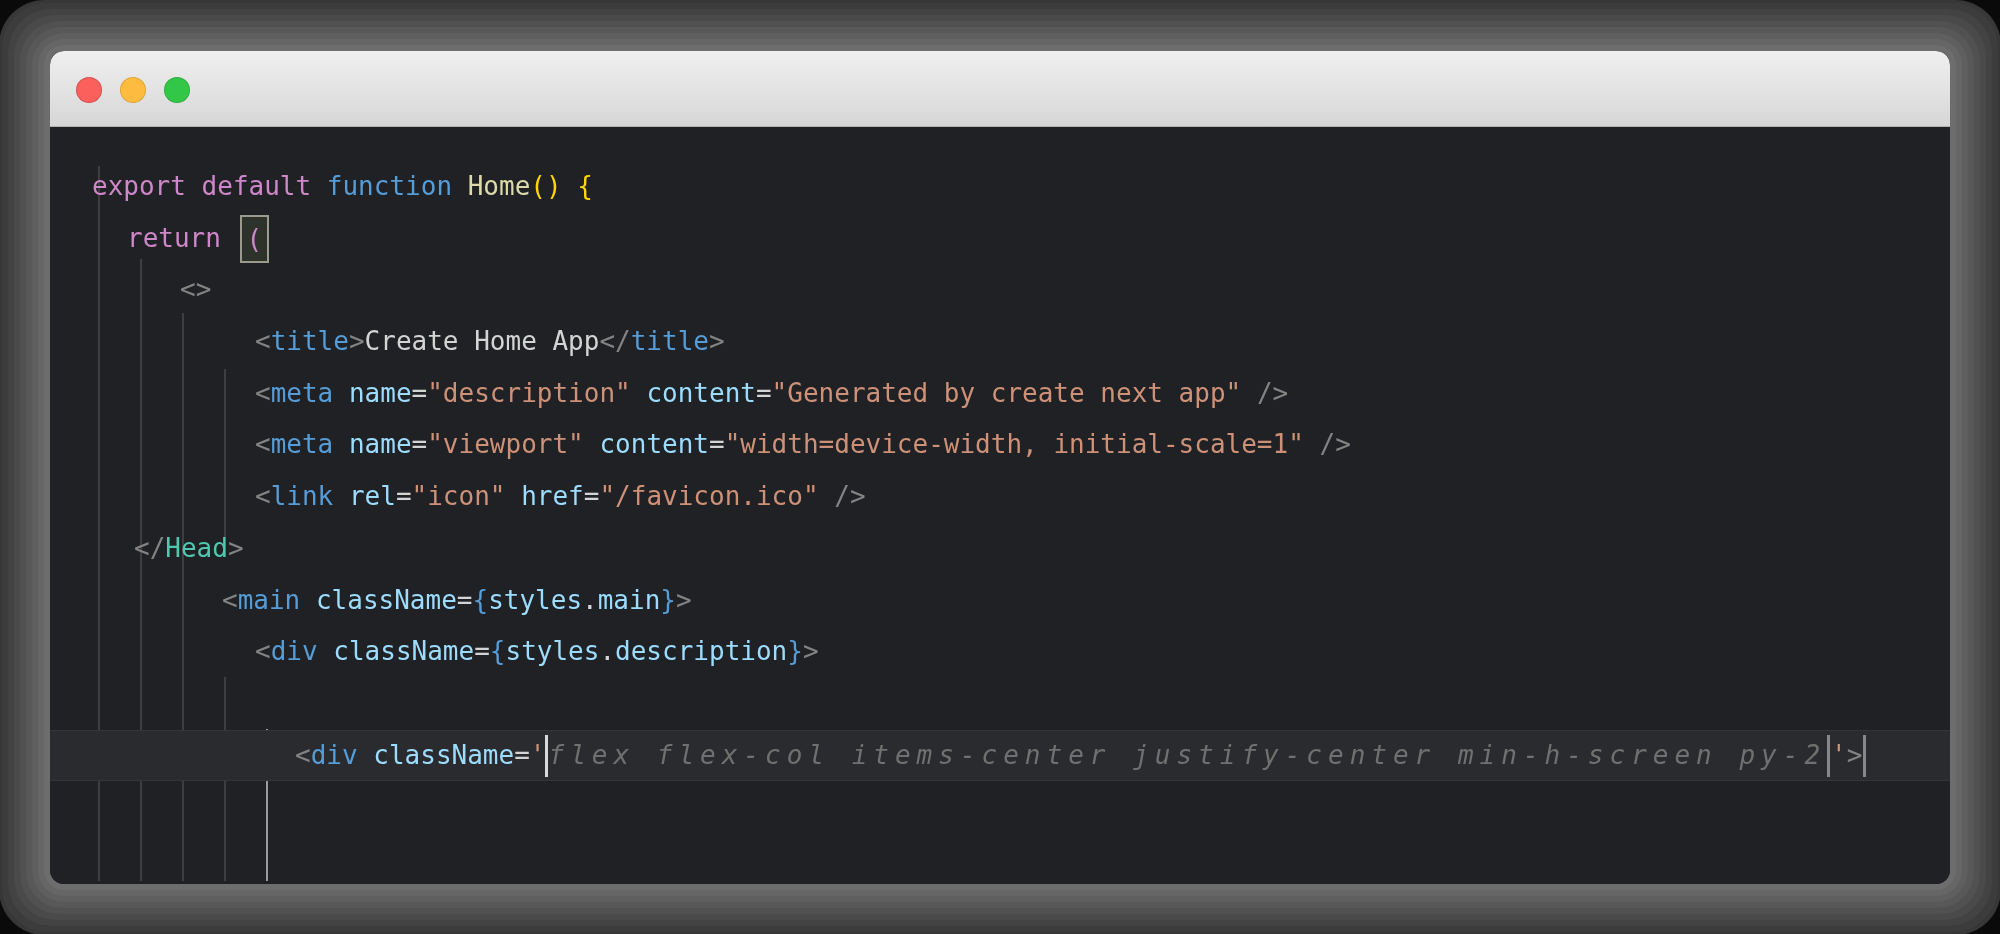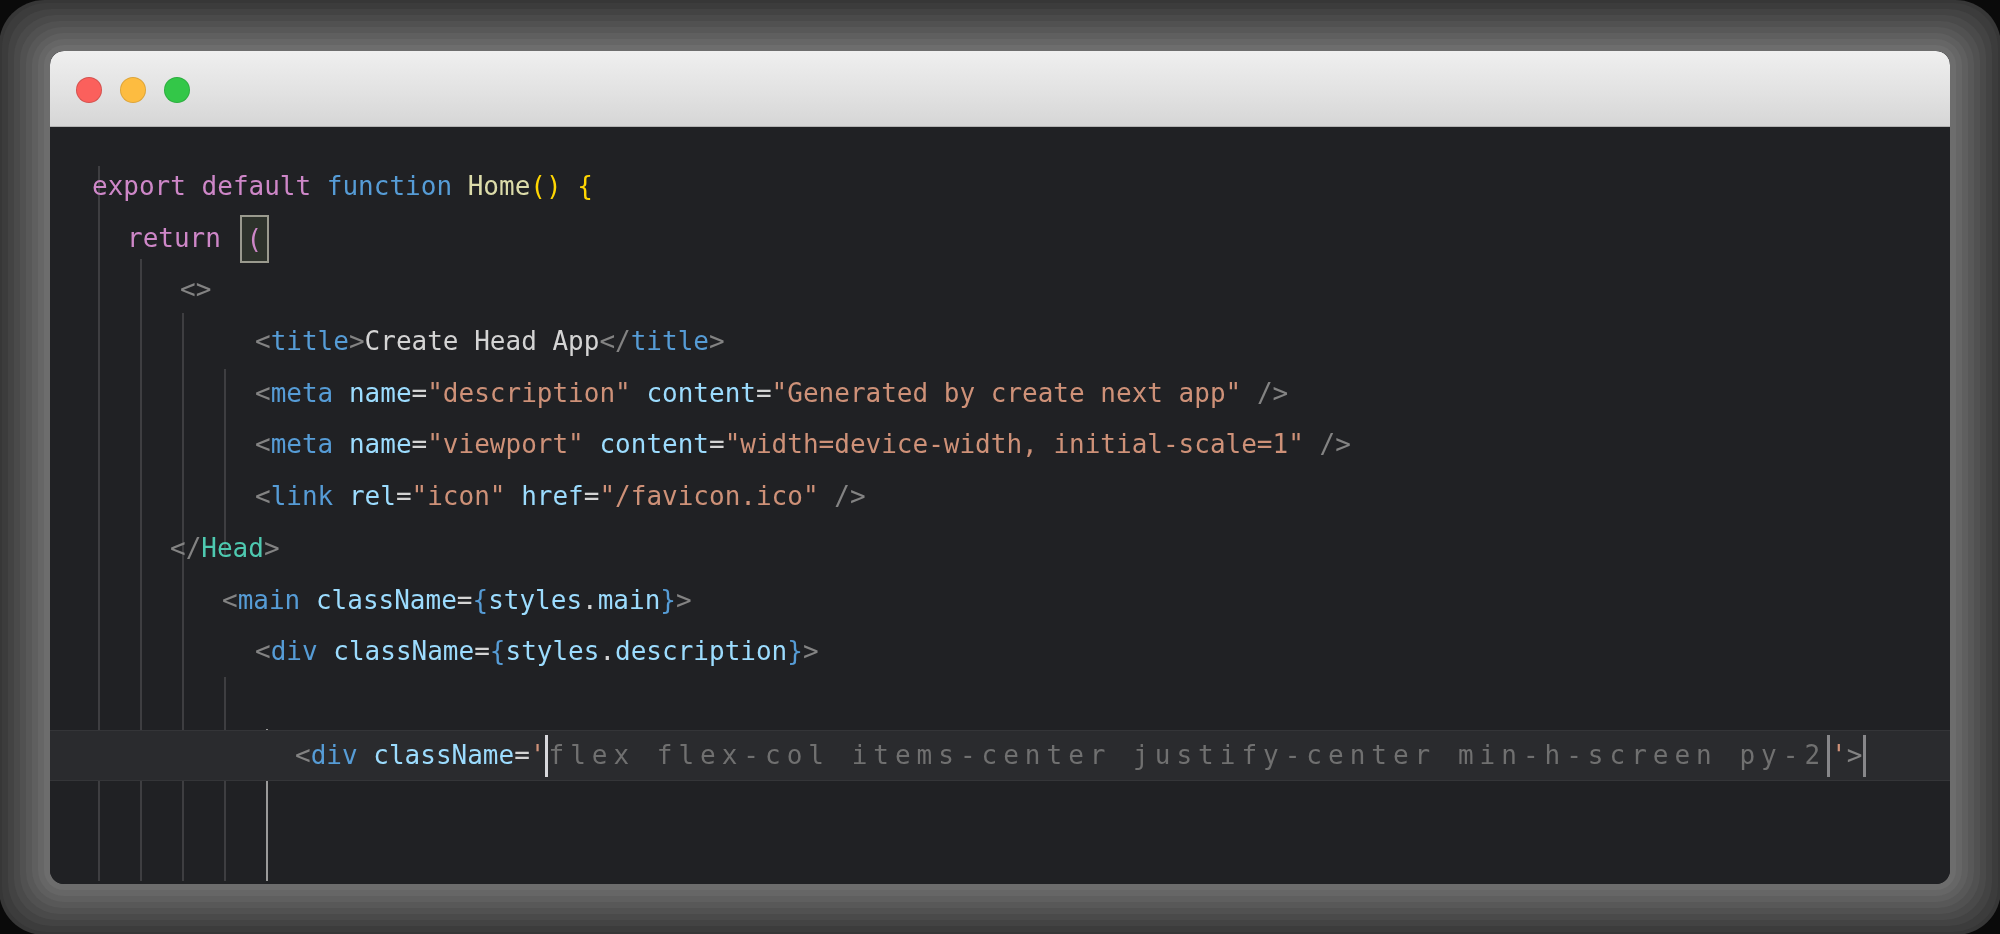--- a/index.html
+++ b/index.html
@@ -25,21 +25,21 @@
   #code-lines{position:absolute;inset:0;padding-top:34px;}
   .code-line{position:relative;height:51.7px;line-height:51.7px;font-size:26px;white-space:pre;z-index:2;}
   .code-line.current{background:var(--line_highlight);
             box-shadow:inset 0 1px 0 rgba(255,255,255,.05),inset 0 -1px 0 rgba(255,255,255,.05);}
   .line-inner{display:inline-block;}
   .tk{color:var(--txt);}
   .tk-kw{color:var(--kw);} .tk-kwb{color:var(--kwb);} .tk-fn{color:var(--fn);}
   .tk-gold{color:var(--gold);} .tk-pn{color:var(--pn);} .tk-tag{color:var(--tag);}
   .tk-comp{color:var(--comp);} .tk-attr{color:var(--attr);} .tk-str{color:var(--str);}
   .tk-txt{color:var(--txt);} .tk-op{color:var(--txt);} .tk-brace{color:var(--brace);}
-  .tk-ghost{color:var(--ghost);letter-spacing:6px;}
+  .tk-ghost{color:var(--ghost);font-style:italic;letter-spacing:6px;}
   .tk-box{color:var(--kw);border:2px solid #9a9a8e;background:rgba(105,125,75,.18);
           padding:0 5px;margin-left:3px;display:inline-block;line-height:44px;height:44px;vertical-align:middle;}
   .tk-cursor{display:inline-block;width:3px;height:42px;background:var(--cursor);vertical-align:middle;}
   .tk-bar{display:inline-block;width:3px;height:42px;background:var(--bar);vertical-align:middle;margin:0 1px;}
   .indent-guide{position:absolute;width:2px;background:var(--guide);z-index:1;}
   .indent-guide.active{background:var(--guide_active);}
 </style>
 </head>
 <body>
 
@@ -57,25 +57,25 @@
       <div id="code-lines">
           <div class="indent-guide" style="left: 48px; top: 39px; height: 715px;"></div>
           <div class="indent-guide" style="left: 90px; top: 132px; height: 622px;"></div>
           <div class="indent-guide" style="left: 132px; top: 186px; height: 568px;"></div>
           <div class="indent-guide" style="left: 174px; top: 242px; height: 188px;"></div>
           <div class="indent-guide" style="left: 174px; top: 550px; height: 204px;"></div>
           <div class="indent-guide active" style="left: 216px; top: 602px; height: 152px;"></div>
           <div class="code-line"><span class="line-inner" style="margin-left: 42px;"><span class="tk tk-kw">export default</span><span class="tk tk-op"> </span><span class="tk tk-kwb">function</span><span class="tk tk-op"> </span><span class="tk tk-fn">Home</span><span class="tk tk-gold">()</span><span class="tk tk-op"> </span><span class="tk tk-gold">{</span></span></div>
           <div class="code-line"><span class="line-inner" style="margin-left: 77px; text-align: right;"><span class="tk tk-kw">return</span><span class="tk tk-op"> </span><span class="tk tk-box">(</span></span></div>
           <div class="code-line"><span class="line-inner" style="margin-left: 130px;"><span class="tk tk-pn">&lt;&gt;</span></span></div>
-          <div class="code-line"><span class="line-inner" style="margin-left: 205px;"><span class="tk tk-pn">&lt;</span><span class="tk tk-tag">title</span><span class="tk tk-pn">&gt;</span><span class="tk tk-txt">Create Head App</span><span class="tk tk-pn">&lt;/</span><span class="tk tk-tag">title</span><span class="tk tk-pn">&gt;</span></span></div>
+          <div class="code-line"><span class="line-inner" style="margin-left: 205px;"><span class="tk tk-pn">&lt;</span><span class="tk tk-tag">title</span><span class="tk tk-pn">&gt;</span><span class="tk tk-txt">Create Home App</span><span class="tk tk-pn">&lt;/</span><span class="tk tk-tag">title</span><span class="tk tk-pn">&gt;</span></span></div>
           <div class="code-line"><span class="line-inner" style="margin-left: 205px;"><span class="tk tk-pn">&lt;</span><span class="tk tk-tag">meta</span><span class="tk tk-op"> </span><span class="tk tk-attr">name</span><span class="tk tk-op">=</span><span class="tk tk-str">"description"</span><span class="tk tk-op"> </span><span class="tk tk-attr">content</span><span class="tk tk-op">=</span><span class="tk tk-str">"Generated by create next app"</span><span class="tk tk-op"> </span><span class="tk tk-pn">/&gt;</span></span></div>
           <div class="code-line"><span class="line-inner" style="margin-left: 205px;"><span class="tk tk-pn">&lt;</span><span class="tk tk-tag">meta</span><span class="tk tk-op"> </span><span class="tk tk-attr">name</span><span class="tk tk-op">=</span><span class="tk tk-str">"viewport"</span><span class="tk tk-op"> </span><span class="tk tk-attr">content</span><span class="tk tk-op">=</span><span class="tk tk-str">"width=device-width, initial-scale=1"</span><span class="tk tk-op"> </span><span class="tk tk-pn">/&gt;</span></span></div>
           <div class="code-line"><span class="line-inner" style="margin-left: 205px;"><span class="tk tk-pn">&lt;</span><span class="tk tk-tag">link</span><span class="tk tk-op"> </span><span class="tk tk-attr">rel</span><span class="tk tk-op">=</span><span class="tk tk-str">"icon"</span><span class="tk tk-op"> </span><span class="tk tk-attr">href</span><span class="tk tk-op">=</span><span class="tk tk-str">"/favicon.ico"</span><span class="tk tk-op"> </span><span class="tk tk-pn">/&gt;</span></span></div>
-          <div class="code-line"><span class="line-inner" style="margin-left: 120px;"><span class="tk tk-pn">&lt;/</span><span class="tk tk-comp">Head</span><span class="tk tk-pn">&gt;</span></span></div>
+          <div class="code-line"><span class="line-inner" style="margin-left: 84px;"><span class="tk tk-pn">&lt;/</span><span class="tk tk-comp">Head</span><span class="tk tk-pn">&gt;</span></span></div>
           <div class="code-line"><span class="line-inner" style="margin-left: 172px;"><span class="tk tk-pn">&lt;</span><span class="tk tk-tag">main</span><span class="tk tk-op"> </span><span class="tk tk-attr">className</span><span class="tk tk-op">=</span><span class="tk tk-brace">{</span><span class="tk tk-attr">styles</span><span class="tk tk-op">.</span><span class="tk tk-attr">main</span><span class="tk tk-brace">}</span><span class="tk tk-pn">&gt;</span></span></div>
           <div class="code-line"><span class="line-inner" style="margin-left: 205px;"><span class="tk tk-pn">&lt;</span><span class="tk tk-tag">div</span><span class="tk tk-op"> </span><span class="tk tk-attr">className</span><span class="tk tk-op">=</span><span class="tk tk-brace">{</span><span class="tk tk-attr">styles</span><span class="tk tk-op">.</span><span class="tk tk-attr">description</span><span class="tk tk-brace">}</span><span class="tk tk-pn">&gt;</span></span></div>
           <div class="code-line"><span class="line-inner" style="margin-left: 0px;"></span></div>
           <div class="code-line current"><span class="line-inner" style="margin-left: 245px;"><span class="tk tk-pn">&lt;</span><span class="tk tk-tag">div</span><span class="tk tk-op"> </span><span class="tk tk-attr">className</span><span class="tk tk-op">=</span><span class="tk tk-str">'</span><span class="tk tk-cursor"></span><span class="tk tk-ghost">flex flex-col items-center justify-center min-h-screen py-2</span><span class="tk tk-bar"></span><span class="tk tk-str">'</span><span class="tk tk-pn">&gt;</span><span class="tk tk-bar"></span></span></div>
           <div class="code-line"><span class="line-inner" style="margin-left: 0px;"></span></div>
         </div>
     </div>
   </div>
 </div>
 

